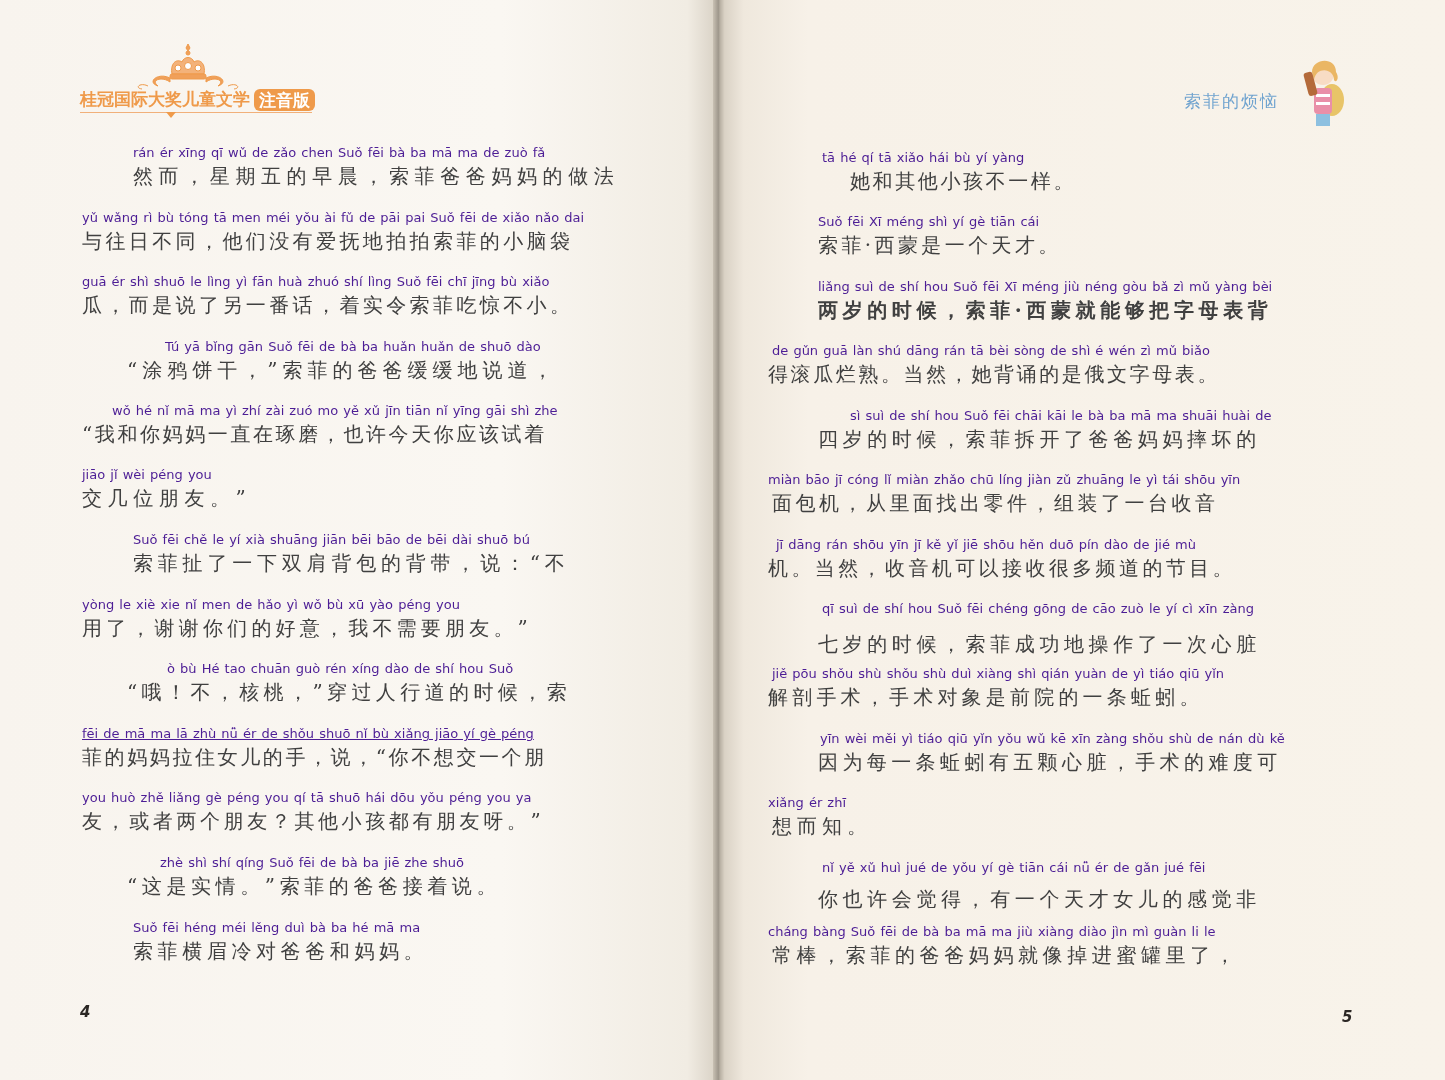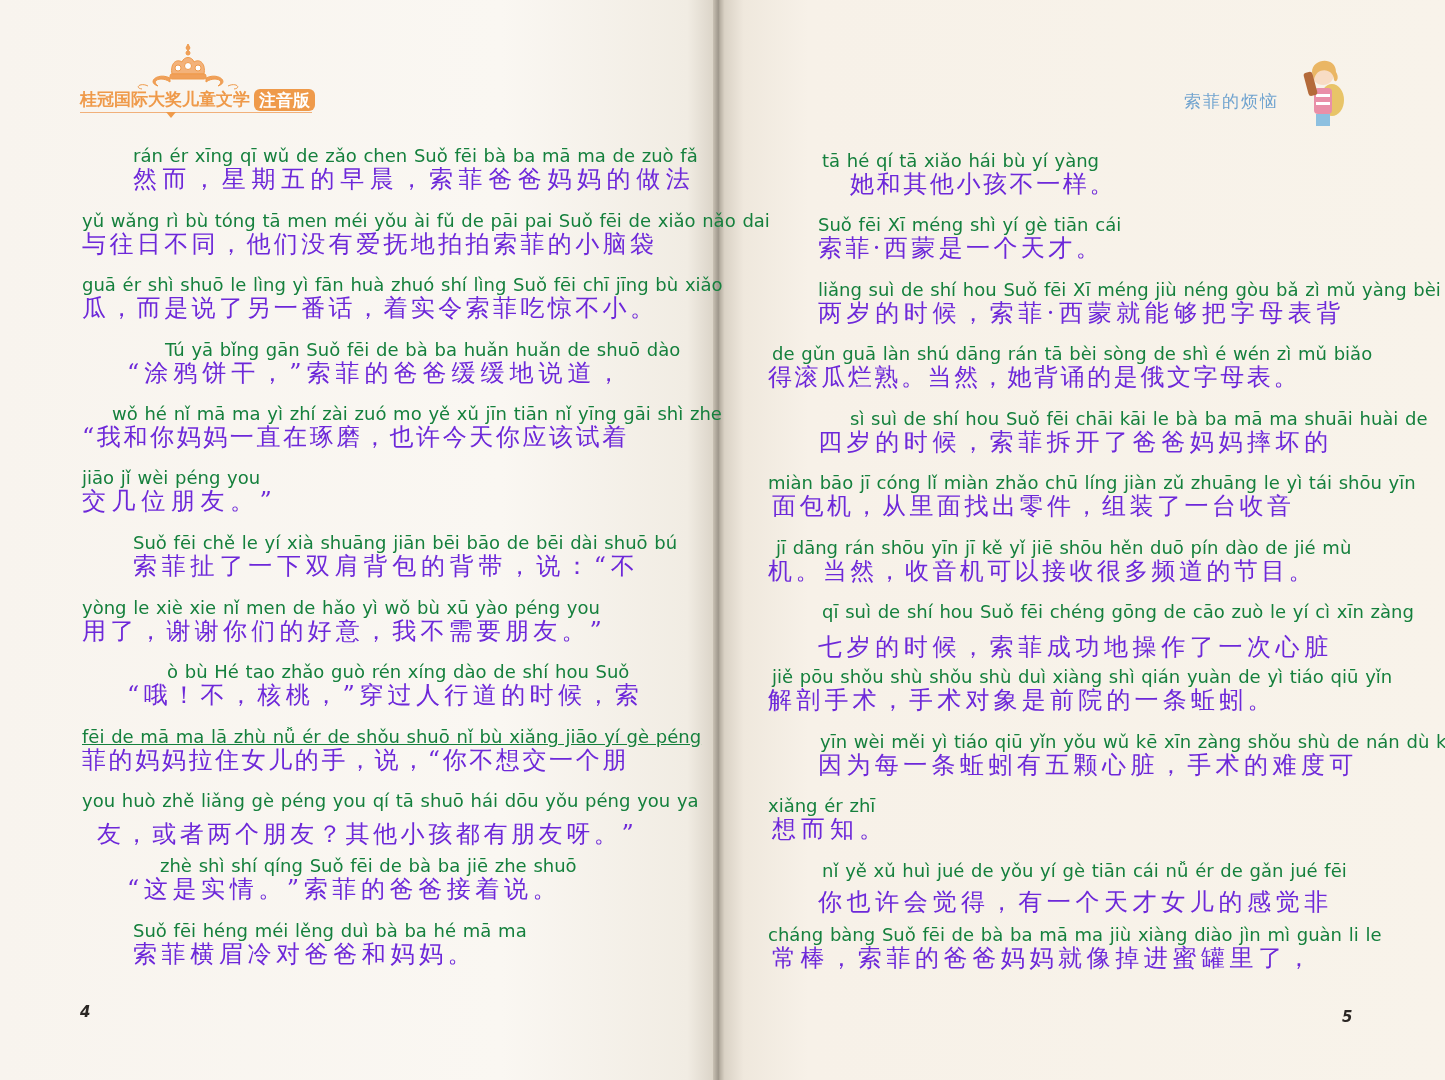--- a/index.html
+++ b/index.html
@@ -117,31 +117,31 @@
     }
 
     
     .line {
       position: absolute;
       white-space: nowrap;
     }
     .pinyin {
       position: absolute;
       font-family: "DejaVu Sans", sans-serif;
-      font-size: 18px;
-      color: #15803d;
+      font-size: 13px;
+      color: #4c1d95;
       white-space: nowrap;
       word-spacing: 1px;
       text-align: center;
     }
     .hanzi {
       position: absolute;
       font-family: "DejaVu Serif", serif;
-      font-size: 24px;
-      color: #6d28d9;
+      font-size: 20px;
+      color: #404040;
       white-space: nowrap;
       letter-spacing: 5.6px;
     }
     .page-number {
       position: absolute;
       font-family: "DejaVu Sans", sans-serif;
       font-weight: bold;
       font-style: italic;
       font-size: 15px;
       color: #2b2724;
@@ -219,30 +219,30 @@
     </div>
     <div class="line" style="left:133px;top:532px;">
       <span class="pinyin" style="left:0;top:0;">Suǒ  fēi  chě   le    yí   xià  shuāng jiān  bēi bāo  de  bēi  dài         shuō                  bú</span>
       <span class="hanzi" style="left:0;top:18px;letter-spacing:4.8px;">索菲扯了一下双肩背包的背带，说：“不</span>
     </div>
     <div class="line" style="left:82px;top:597px;">
       <span class="pinyin" style="left:0;top:0;">yòng  le          xiè  xie   nǐ  men  de  hǎo  yì            wǒ   bù   xū  yào péng you</span>
       <span class="hanzi" style="left:0;top:18px;letter-spacing:4.2px;">用了，谢谢你们的好意，我不需要朋友。”</span>
     </div>
     <div class="line" style="left:133px;top:661px;">
-      <span class="pinyin" style="left:34px;top:0;">ò            bù          Hé  tao                  zhǎo guò rén xíng dào  de   shí  hou          Suǒ</span>
+      <span class="pinyin" style="left:34px;top:0;">ò            bù          Hé  tao                  chuān guò rén xíng dào  de   shí  hou          Suǒ</span>
       <span class="hanzi" style="left:-6px;top:18px;letter-spacing:4.4px;">“哦！不，核桃，”穿过人行道的时候，索</span>
     </div>
     <div class="line" style="left:82px;top:726px;">
       <span class="pinyin" style="left:0;top:0;text-decoration:underline;">fēi  de  mā  ma  lā   zhù  nǚ   ér   de shǒu        shuō                nǐ   bù  xiǎng jiāo  yí   gè  péng</span>
       <span class="hanzi" style="left:0;top:18px;letter-spacing:2.6px;">菲的妈妈拉住女儿的手，说，“你不想交一个朋</span>
     </div>
     <div class="line" style="left:82px;top:790px;">
       <span class="pinyin" style="left:0;top:0;">you        huò zhě liǎng  gè  péng you            qí   tā  shuō hái  dōu yǒu péng you   ya</span>
-      <span class="hanzi" style="left:0;top:28px;letter-spacing:3.6px;margin-left:15px;">友，或者两个朋友？其他小孩都有朋友呀。”</span>
+      <span class="hanzi" style="left:0;top:18px;letter-spacing:3.6px;">友，或者两个朋友？其他小孩都有朋友呀。”</span>
     </div>
     <div class="line" style="left:133px;top:855px;">
       <span class="pinyin" style="left:27px;top:0;">zhè  shì  shí qíng              Suǒ  fēi   de   bà   ba   jiē  zhe shuō</span>
       <span class="hanzi" style="left:-6px;top:18px;letter-spacing:4.6px;">“这是实情。”索菲的爸爸接着说。</span>
     </div>
     <div class="line" style="left:133px;top:920px;">
       <span class="pinyin" style="left:0;top:0;">Suǒ  fēi  héng méi lěng duì  bà   ba   hé   mā  ma</span>
       <span class="hanzi" style="left:0;top:18px;letter-spacing:4.6px;">索菲横眉冷对爸爸和妈妈。</span>
     </div>
   </div>
@@ -253,21 +253,21 @@
     <div class="line" style="left:818px;top:150px;">
       <span class="pinyin" style="left:4px;top:0;">tā   hé   qí   tā  xiǎo hái  bù   yí  yàng</span>
       <span class="hanzi" style="left:0;top:18px;letter-spacing:2.6px;margin-left:32px;">她和其他小孩不一样。</span>
     </div>
     <div class="line" style="left:818px;top:214px;">
       <span class="pinyin" style="left:0;top:0;">Suǒ  fēi          Xī  méng shì   yí   gè  tiān cái</span>
       <span class="hanzi" style="left:0;top:18px;letter-spacing:3.4px;">索菲·西蒙是一个天才。</span>
     </div>
     <div class="line" style="left:818px;top:279px;">
       <span class="pinyin" style="left:0;top:0;">liǎng suì  de   shí  hou        Suǒ  fēi          Xī   méng  jiù  néng gòu  bǎ    zì   mǔ  yàng bèi</span>
-      <span class="hanzi" style="left:0;top:18px;letter-spacing:4.6px;">两岁的时候，索菲·西蒙就能够把字母表背</span>
+      <span class="hanzi" style="left:0;top:18px;letter-spacing:4.6px;font-weight:bold;">两岁的时候，索菲·西蒙就能够把字母表背</span>
     </div>
     <div class="line" style="left:768px;top:343px;">
       <span class="pinyin" style="left:4px;top:0;">de  gǔn guā làn  shú         dāng rán          tā  bèi sòng de   shì   é   wén  zì   mǔ  biǎo</span>
       <span class="hanzi" style="left:0;top:18px;letter-spacing:2.6px;">得滚瓜烂熟。当然，她背诵的是俄文字母表。</span>
     </div>
     <div class="line" style="left:818px;top:408px;">
       <span class="pinyin" style="left:4px;top:0;margin-left:28px;">sì   suì  de   shí  hou        Suǒ  fēi  chāi  kāi   le    bà   ba   mā  ma  shuāi huài  de</span>
       <span class="hanzi" style="left:0;top:18px;letter-spacing:4.6px;">四岁的时候，索菲拆开了爸爸妈妈摔坏的</span>
     </div>
     <div class="line" style="left:768px;top:472px;">

